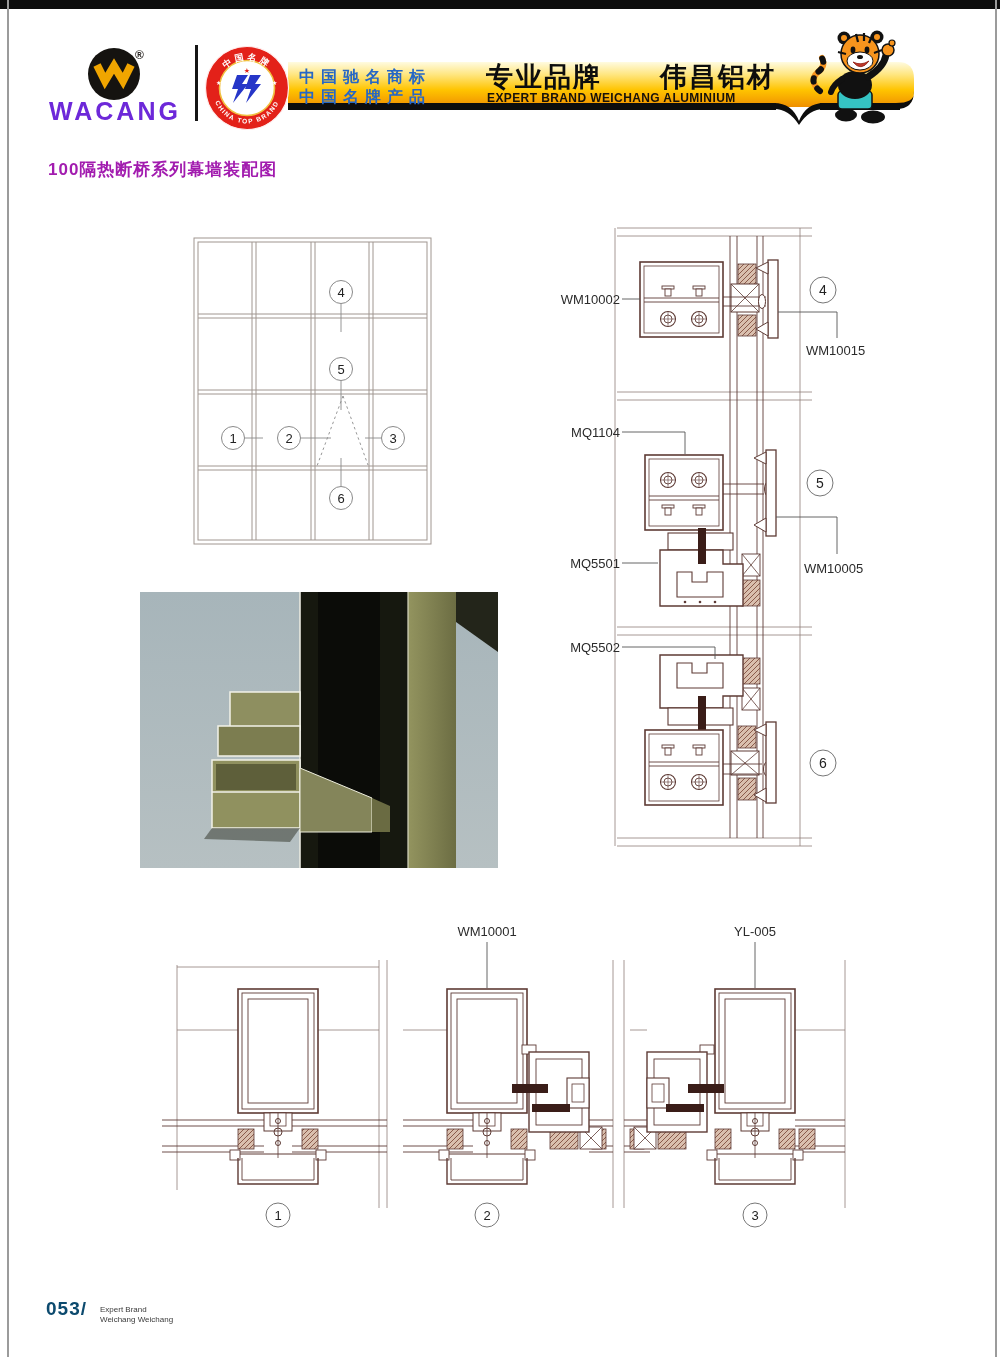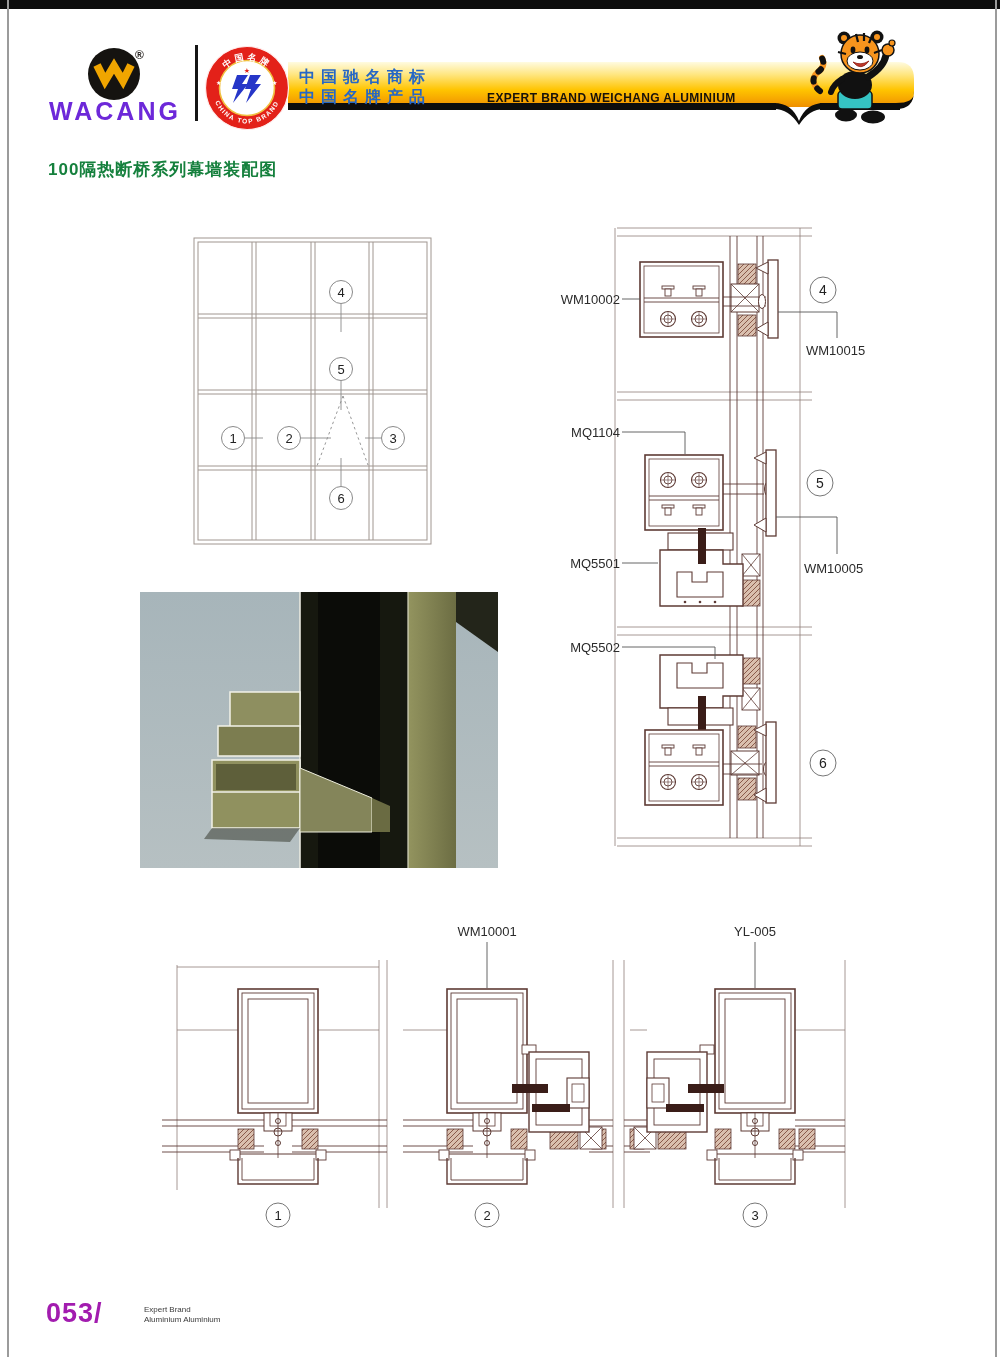--- a/index.html
+++ b/index.html
@@ -11,23 +11,23 @@
   .edge{top:0;width:2px;height:1357px;background:#9b9b9b;}
   .edge.l{left:7px;} .edge.r{left:995px;}
   .wacang-text{left:36px;top:97px;width:158px;text-align:center;font-size:25px;font-weight:bold;
                letter-spacing:3px;color:#6d28d9;}
   .regmark{left:135px;top:48px;font-size:12px;color:#2b2724;font-weight:bold;}
   .divider{left:195px;top:45px;width:3px;height:76px;background:#161616;}
   .tm-lines{left:299px;top:67px;font-size:16px;font-weight:bold;color:#2667c5;
             letter-spacing:6px;line-height:20px;white-space:pre;}
   .slogan-cn{left:486px;top:59px;font-size:27px;font-weight:bold;color:#0d0d0d;letter-spacing:2px;white-space:pre;}
   .slogan-en{left:487px;top:91px;font-size:12px;font-weight:bold;color:#17120a;letter-spacing:0.4px;}
-  .page-title{left:48px;top:158px;font-size:17px;font-weight:bold;color:#15803d;letter-spacing:1px;}
-  .footer-num{left:46px;top:1298px;font-size:27px;font-weight:bold;color:#a21caf;letter-spacing:1px;}
-  .footer-cap{left:100px;top:1305px;font-size:8px;line-height:9.5px;color:#3a3a3a;margin-left:44px;}
+  .page-title{left:48px;top:158px;font-size:17px;font-weight:bold;color:#a21caf;letter-spacing:1px;}
+  .footer-num{left:46px;top:1298px;font-size:19px;font-weight:bold;color:#0c4a6e;letter-spacing:1px;}
+  .footer-cap{left:100px;top:1305px;font-size:8px;line-height:9.5px;color:#3a3a3a;}
   svg text{font-family:"Liberation Sans","DejaVu Sans",sans-serif;}
 </style>
 </head>
 <body>
 
 <div class="page">
 
   <div class="abs topbar"></div>
   <div class="abs edge l"></div>
   <div class="abs edge r"></div>
@@ -71,20 +71,21 @@
       <textPath href="#arcBot" startOffset="50%" text-anchor="middle">CHINA TOP BRAND</textPath>
     </text>
     <text x="12" y="40" font-size="6" fill="#fff">★</text>
     <text x="68" y="40" font-size="6" fill="#fff">★</text>
     <text x="43" y="28" font-size="7" fill="#e32119" text-anchor="middle">★</text>
     <path d="M33,30 L44,30 L38,39 L44,39 L29,58 L34,44 L28,44 Z" fill="#2636c8"></path>
     <path d="M46,30 L57,30 L51,39 L57,39 L42,58 L47,44 L41,44 Z" fill="#2636c8"></path>
   </svg>
 
   <div class="abs tm-lines"><span>中国驰名商标</span><br><span>中国名牌产品</span></div>
+  <div class="abs slogan-cn">专业品牌　　伟昌铝材</div>
   <div class="abs slogan-en">EXPERT BRAND WEICHANG ALUMINIUM</div>
 
   <svg class="abs" style="left:806px;top:27px" width="105" height="98" viewBox="0 0 105 98">
     <path d="M14,64 Q2,54 12,45 Q20,39 16,31" fill="none" stroke="#f7941d" stroke-width="6" stroke-linecap="round"></path>
     <path d="M14,64 Q2,54 12,45 Q20,39 16,31" fill="none" stroke="#111" stroke-width="6" stroke-linecap="round" stroke-dasharray="3.5,8"></path>
     <ellipse cx="40" cy="88" rx="11" ry="6.5" fill="#111"></ellipse>
     <ellipse cx="67" cy="90" rx="12" ry="6.5" fill="#111"></ellipse>
     <rect x="32" y="64" width="34" height="18" rx="4" fill="#35c4c4" stroke="#111" stroke-width="1.5"></rect>
     <ellipse cx="49" cy="58" rx="17" ry="14" fill="#111"></ellipse>
     <path d="M62,50 Q78,40 80,28" fill="none" stroke="#111" stroke-width="7" stroke-linecap="round"></path>
@@ -444,16 +445,16 @@
     </g>
     <g>
       <circle cx="595" cy="297" r="12" fill="#fff" stroke="#777" stroke-width="1"></circle>
       <text x="595" y="302" font-size="13" fill="#222" text-anchor="middle">3</text>
     </g>
   </svg>
 
   <div class="abs footer-num">053/</div>
   <div class="abs footer-cap">
     <span>Expert Brand</span><br>
-    <span>Aluminium Aluminium</span>
+    <span>Weichang Weichang</span>
   </div>
 
 </div>
 
 </body></html>

